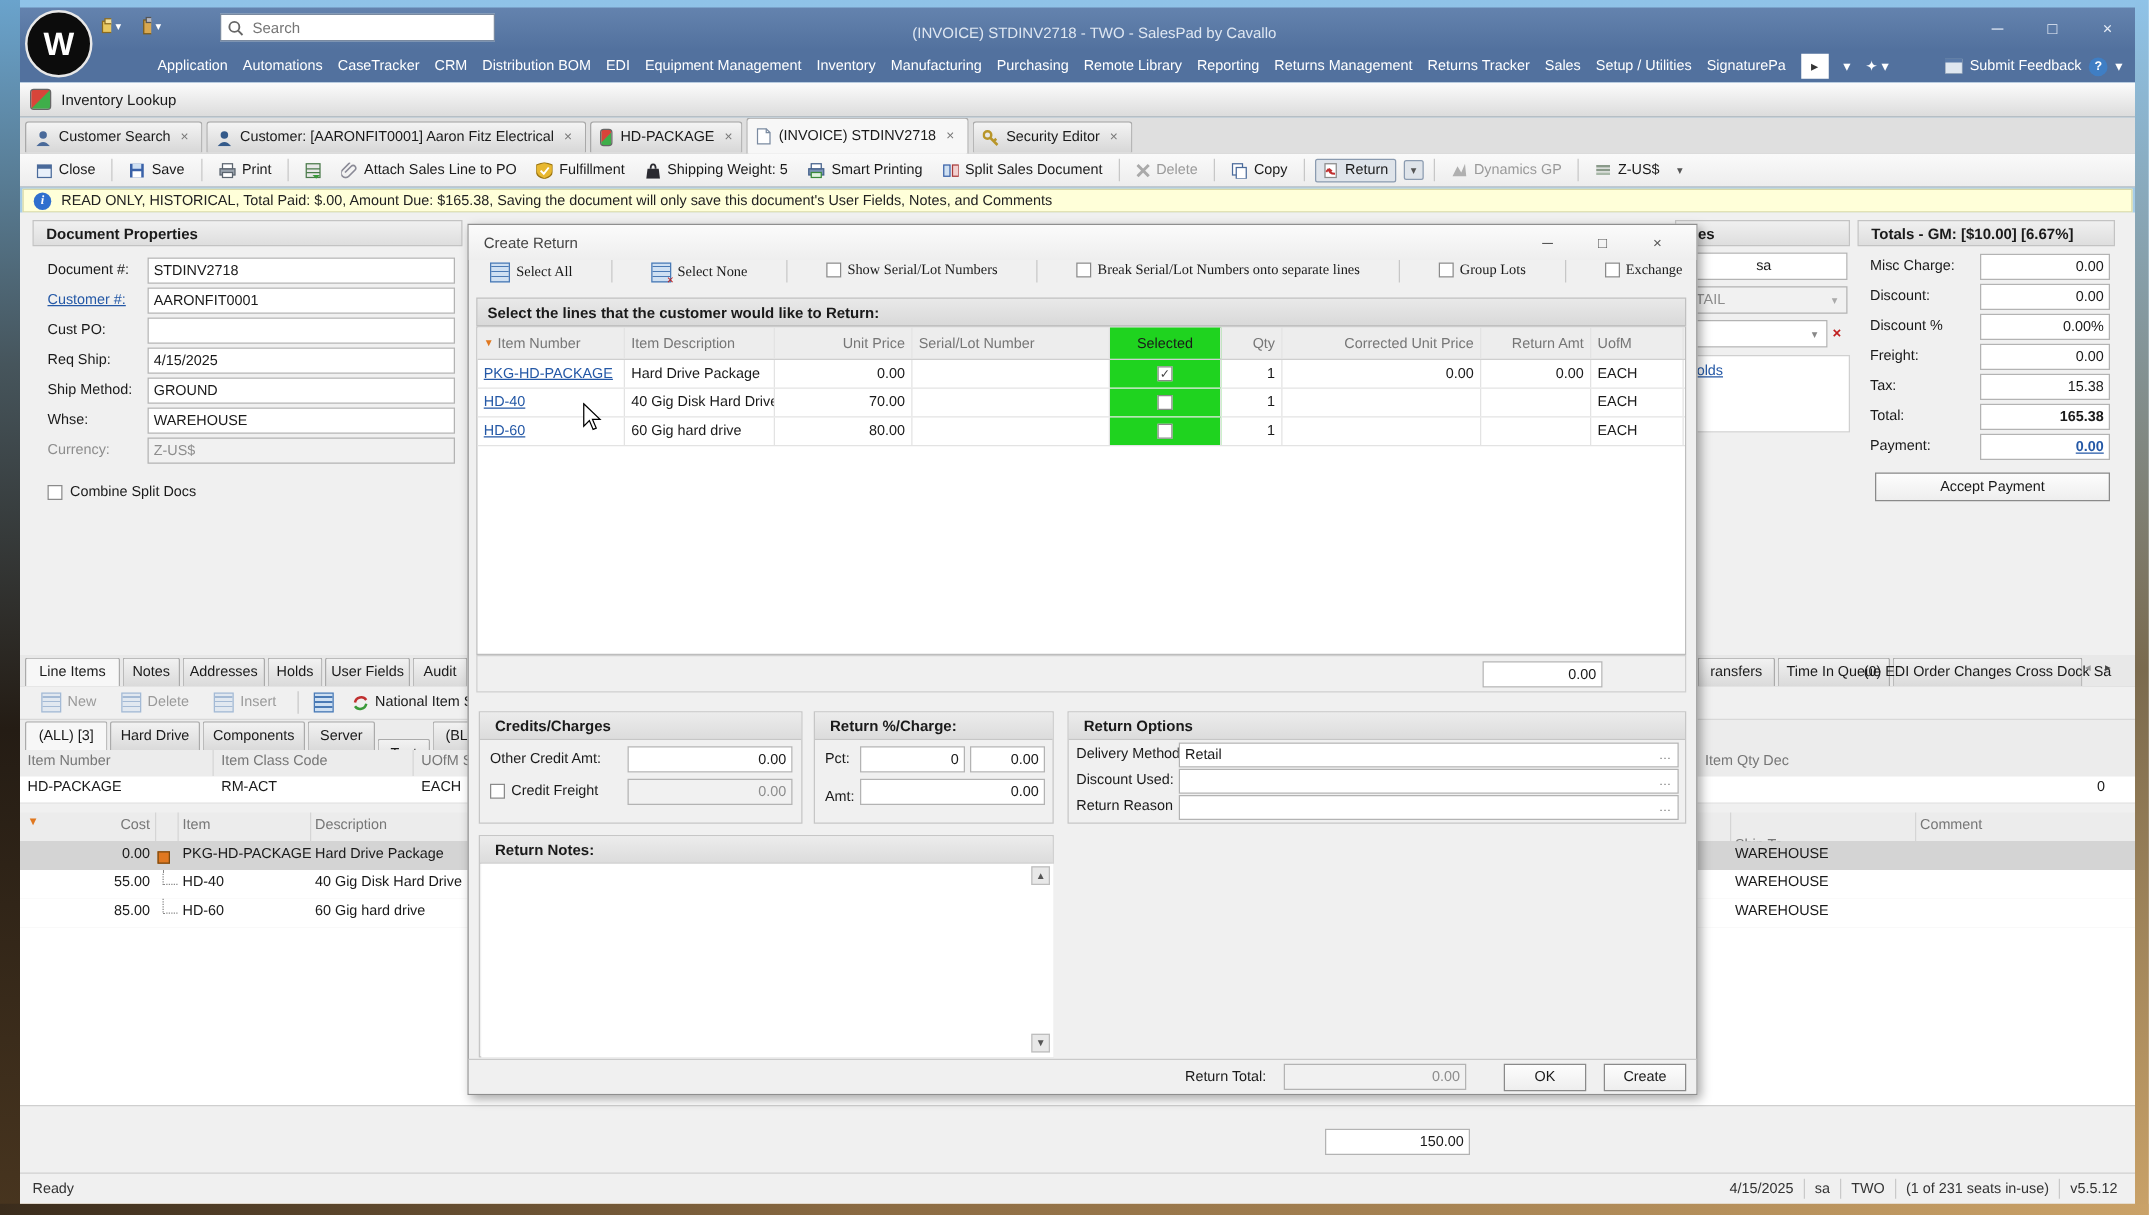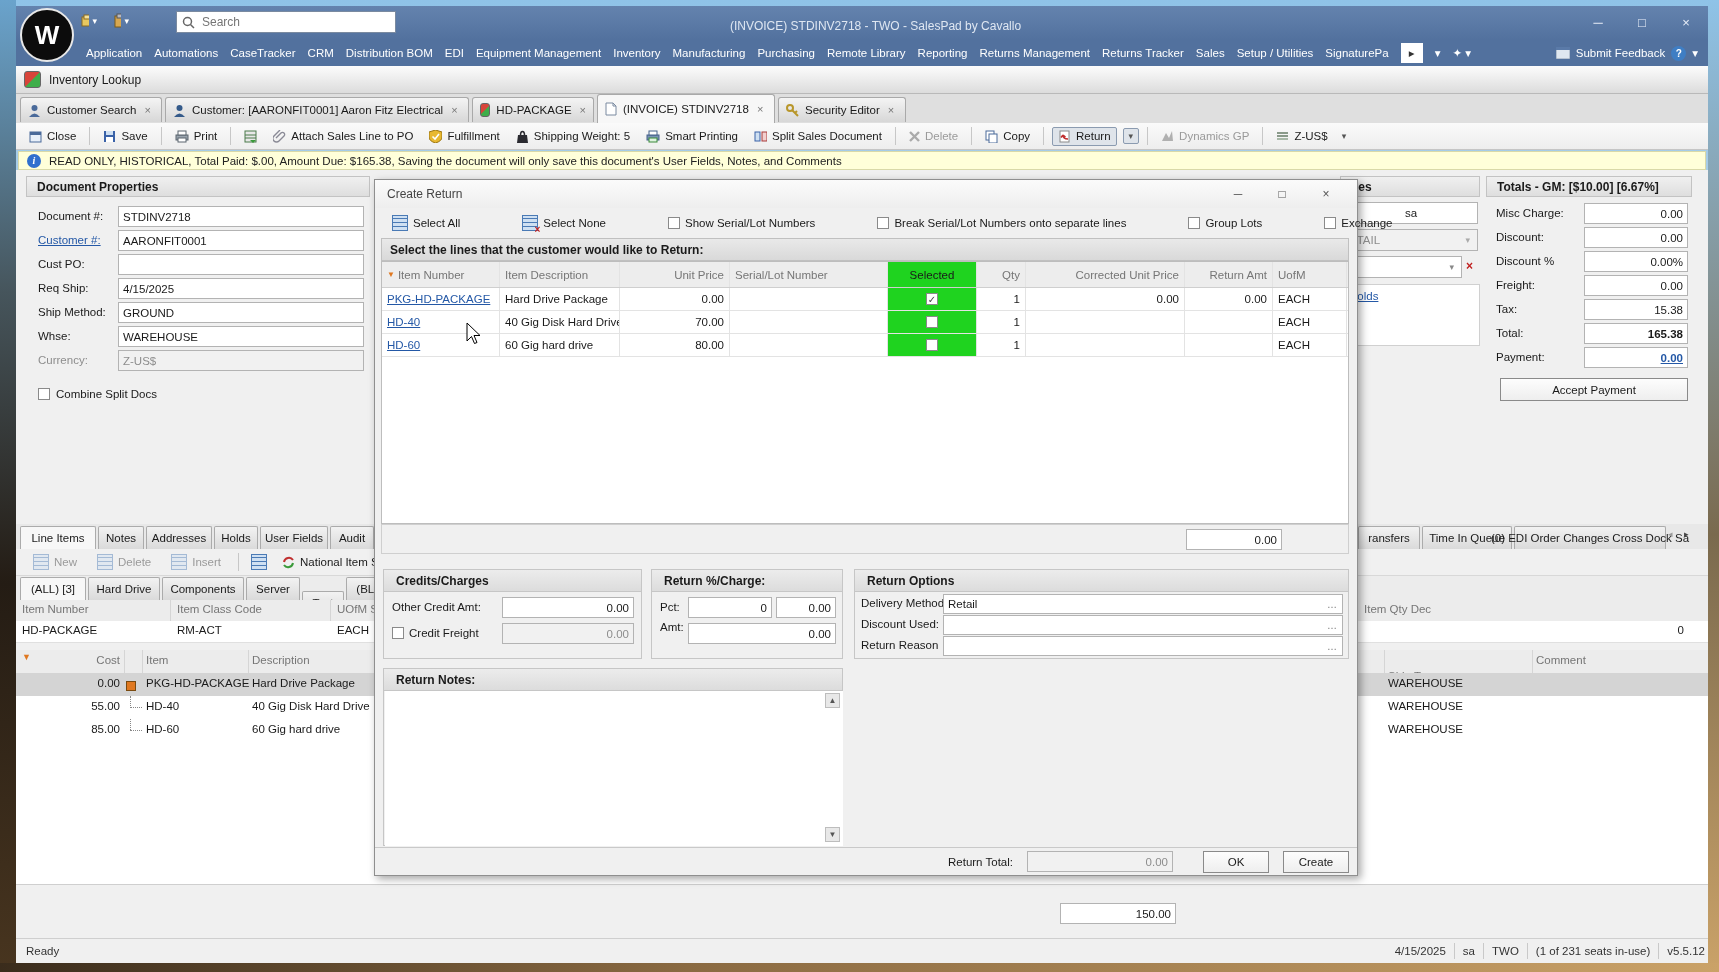--- a/index.html
+++ b/index.html
@@ -4,21 +4,21 @@
 <style>
   html,body{margin:0;padding:0;width:1719px;height:972px;overflow:hidden;
     font-family:"Liberation Sans",sans-serif;font-size:12px;color:#1a1a1a;}
   #root{position:relative;width:1719px;height:972px;
     background:linear-gradient(180deg,#8fc3e8 0%,#a8cde8 18%,#8a8f84 45%,#6e5a40 70%,#caa268 100%);}
   .abs{position:absolute;}
   
   .titlebar{left:16px;top:6px;width:1692px;height:34px;
     background:linear-gradient(180deg,#6483ae,#52719e);}
   .menubar{left:16px;top:40px;width:1692px;height:26px;background:#52719e;
-    display:flex;align-items:center;gap:12px;padding-left:70px;box-sizing:border-box;color:#fff;font-size:11.5px;}
+    display:flex;align-items:center;gap:12px;padding-left:110px;box-sizing:border-box;color:#fff;font-size:11.5px;}
   .menubar span.mi{white-space:nowrap;}
   .logo{left:20px;top:8px;width:50px;height:50px;border-radius:50%;background:#0c0c0c;
     border:2px solid #e8e8e8;color:#fff;display:flex;align-items:center;justify-content:center;
     font-size:26px;font-weight:bold;z-index:5;}
   .tb-ico{width:20px;height:18px;display:inline-flex;align-items:center;justify-content:center;}
   .searchbox{left:176px;top:11px;width:220px;height:22px;background:#fff;border:1px solid #7a8aa0;
     display:flex;align-items:center;padding:0 5px;gap:5px;box-sizing:border-box;}
   .searchbox input{border:none;outline:none;width:180px;font-family:"Liberation Sans",sans-serif;font-size:12px;color:#333;background:transparent;}
   .wtitle{top:13px;left:0;width:1719px;text-align:center;color:#dfe7f2;font-size:12px;pointer-events:none;}
   .winbtn{top:10px;width:40px;height:24px;color:#e8eef8;display:flex;align-items:center;justify-content:center;font-size:13px;}
@@ -58,22 +58,22 @@
     display:flex;align-items:center;justify-content:center;font-size:11.5px;box-sizing:border-box;}
   .cb{width:12px;height:12px;background:#fff;border:1px solid #8a8a8a;display:inline-flex;
     align-items:center;justify-content:center;font-size:10px;color:#444;box-sizing:border-box;flex:none;}
   .hdrtxt{color:#767676;font-size:11.5px;}
   
   .dialog{left:374px;top:179px;width:982px;height:695px;background:#f0f0f0;border:1px solid #8f8f8f;
     box-shadow:3px 3px 8px rgba(0,0,0,0.35);z-index:10;}
   .dlg-title{left:0;top:0;width:100%;height:28px;background:linear-gradient(180deg,#fbfbfb,#eeeeee);
     display:flex;align-items:center;padding-left:12px;box-sizing:border-box;color:#444;}
   .dlg-ctl{position:absolute;top:4px;width:30px;height:20px;color:#555;display:flex;align-items:center;justify-content:center;font-size:12px;}
-  .dlg-toolbar{left:0;top:28px;width:100%;height:30px;display:flex;align-items:center;gap:24px;
-    padding-left:12px;box-sizing:border-box;font-size:11.5px;}
+  .dlg-toolbar{left:0;top:28px;width:100%;height:30px;display:flex;align-items:flex-start;gap:24px;
+    padding-left:12px;box-sizing:border-box;font-size:11.5px;font-family:Liberation Serif, serif;}
   .gridico{width:14px;height:14px;border:1px solid #4a7ab5;position:relative;flex:none;
     background:repeating-linear-gradient(0deg,#cfe0f2 0 3px,#4a7ab5 3px 4px),#cfe0f2;}
   .gcapstrip{left:6px;top:58px;width:968px;height:23px;background:linear-gradient(180deg,#e9e9e9,#d9d9d9);
     border:1px solid #c0c0c0;font-weight:bold;display:flex;align-items:center;padding-left:8px;box-sizing:border-box;}
   .dgrid{left:6px;top:81px;width:968px;height:263px;background:#fff;border:1px solid #bdbdbd;box-sizing:border-box;}
   .drow{display:flex;height:22px;border-bottom:1px solid #e3e3e3;}
   .drow>div{border-right:1px solid #e3e3e3;box-sizing:border-box;padding:0 5px;display:flex;align-items:center;
     white-space:nowrap;overflow:hidden;font-size:11.5px;}
   .dhdr{background:#ededed;height:25px;border-bottom:1px solid #cfcfcf;}
   .dhdr>div{color:#767676;}
@@ -741,21 +741,21 @@
       <div class="grpcap">
           <span>Return %/Charge:</span>
         </div>
       <div class="abs lbl" style="left:8px;top:31px;">Pct:</div>
       <div class="field num abs" style="left:36px;top:27px;width:84px;height:21px;">
           <span>0</span>
         </div>
       <div class="field num abs" style="left:124px;top:27px;width:60px;height:21px;">
           <span>0.00</span>
         </div>
-      <div class="abs lbl" style="left:8px;top:51px;">Amt:</div>
+      <div class="abs lbl" style="left:8px;top:62px;">Amt:</div>
       <div class="field num abs" style="left:36px;top:53px;width:148px;height:21px;">
           <span>0.00</span>
         </div>
     </div>
 
     <div class="abs grp" style="left:479px;top:389px;width:495px;height:90px;">
       <div class="grpcap">
           <span>Return Options</span>
         </div>
       <div class="abs lbl" style="left:6px;top:27px;">Delivery Method</div>
@@ -809,15 +809,15 @@
   <div class="abs statusbar">
     <span style="padding-left:10px;">Ready</span>
     <span style="margin-left:auto;">4/15/2025</span>
     <span class="ssep"></span>
     <span>sa</span>
     <span class="ssep"></span>
     <span>TWO</span>
     <span class="ssep"></span>
     <span>(1 of 231 seats in-use)</span>
     <span class="ssep"></span>
-    <span style="padding-right:3px;">v5.5.12</span>
+    <span style="padding-right:14px;">v5.5.12</span>
   </div>
 </div>
 
 </body></html>

